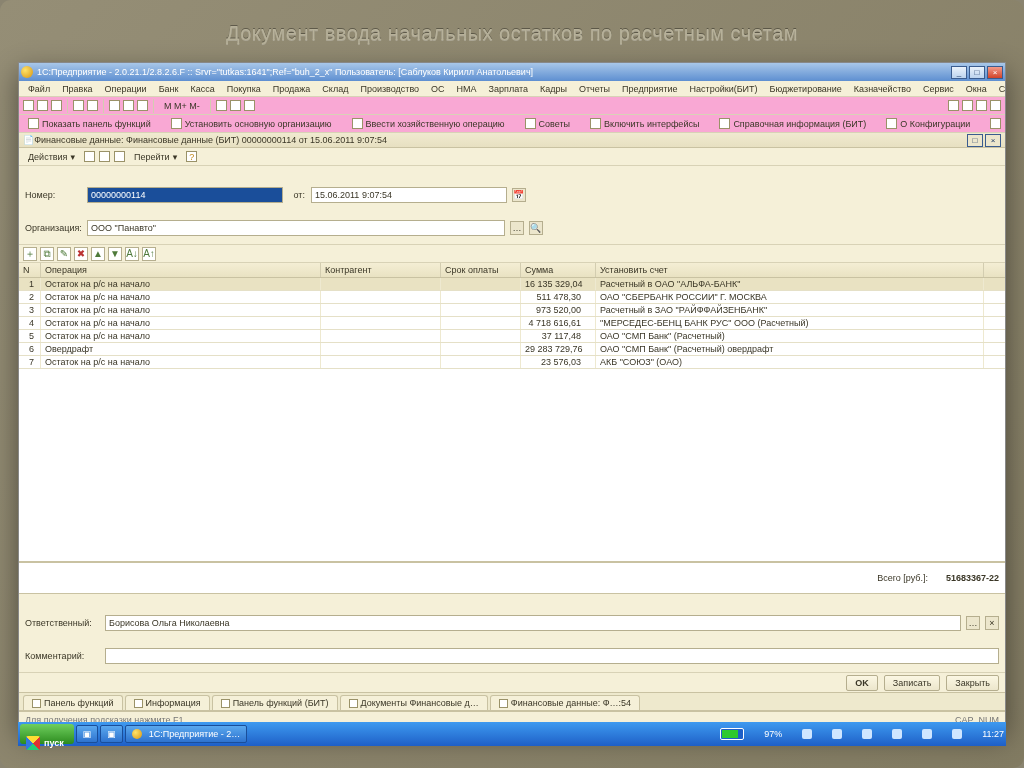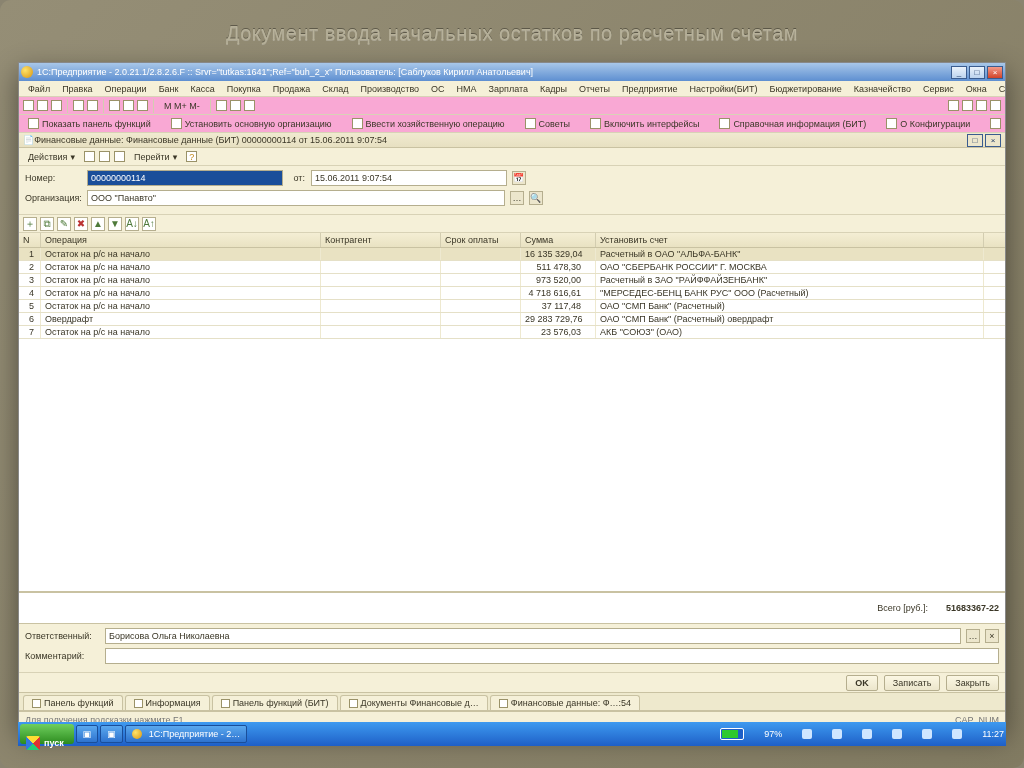--- a/index.html
+++ b/index.html
@@ -15,21 +15,21 @@
   .menubar { height: 16px; background: #f5f0d8; border-bottom: 1px solid #d8d2b6; display: flex; align-items: center; padding: 0 4px; gap: 2px; overflow: hidden; white-space: nowrap; }
   .menubar span { padding: 0 5px; cursor: default; }
   .toolbar { height: 18px; background: #f9a8d4; border-bottom: 1px solid #d8d2b6; display: flex; align-items: center; padding: 0 4px; gap: 3px; overflow: hidden; }
   .tbtn { padding: 1px 4px; border: 1px solid transparent; border-radius: 2px; display: flex; align-items: center; gap: 3px; white-space: nowrap; }
   .sq { width: 11px; height: 11px; border: 1px solid #9a9268; background: #fff; display: inline-block; }
   .sep { width: 1px; height: 14px; background: #d3cdb0; margin: 0 2px; }
   .doc-titlebar { height: 15px; background: linear-gradient(#f0ead0,#e7e0c1); border-bottom: 1px solid #c9c2a2; display: flex; align-items: center; padding: 0 4px; font-size: 9px; }
   .doc-titlebar .dtitle { flex:1; white-space:nowrap; overflow:hidden; }
   .actions-bar { height: 18px; background: #f5f0d8; border-bottom: 1px solid #d8d2b6; display: flex; align-items: center; padding: 0 4px; gap: 4px; }
   .form { padding: 4px 6px; background: #f5f0d8; border-bottom: 1px solid #d8d2b6; }
-  .form-row { display: flex; align-items: center; margin-bottom: 4px; gap: 6px; }
+  .form-row { display: flex; align-items: center; margin-bottom: 4px; gap: 6px; margin-top: 17px; }
   .form-row label { width: 56px; white-space: nowrap; }
   .input { height: 16px; background: #fff; border: 1px solid #b5ae8e; padding: 0 3px; display: flex; align-items: center; }
   .input.sel { background: #1a4e9a; color: #fff; }
   .input-btn { width: 14px; height: 14px; border: 1px solid #b5ae8e; margin-left: -1px; background: #ece6cc; text-align: center; line-height: 12px; font-size: 9px; }
   .mini-toolbar { height: 18px; background: #f5f0d8; border-bottom: 1px solid #d8d2b6; display: flex; align-items: center; padding: 0 4px; gap: 3px; }
   .mini-btn { width: 14px; height: 14px; border: 1px solid #b5ae8e; background: #fff; display:flex;align-items:center;justify-content:center;font-size:10px;color:#4e7a3a; }
   .mini-btn.red { color:#b33; }
   .grid { flex: 1; background: #fff; border-bottom: 1px solid #c9c2a2; overflow: hidden; display: flex; flex-direction: column; }
   .ghead, .grow { display: grid; grid-template-columns: 22px 280px 120px 80px 75px 388px; }
   .ghead { background: linear-gradient(#f4eed4,#e9e2c2); border-bottom: 1px solid #c9c2a2; font-size: 9px; }

